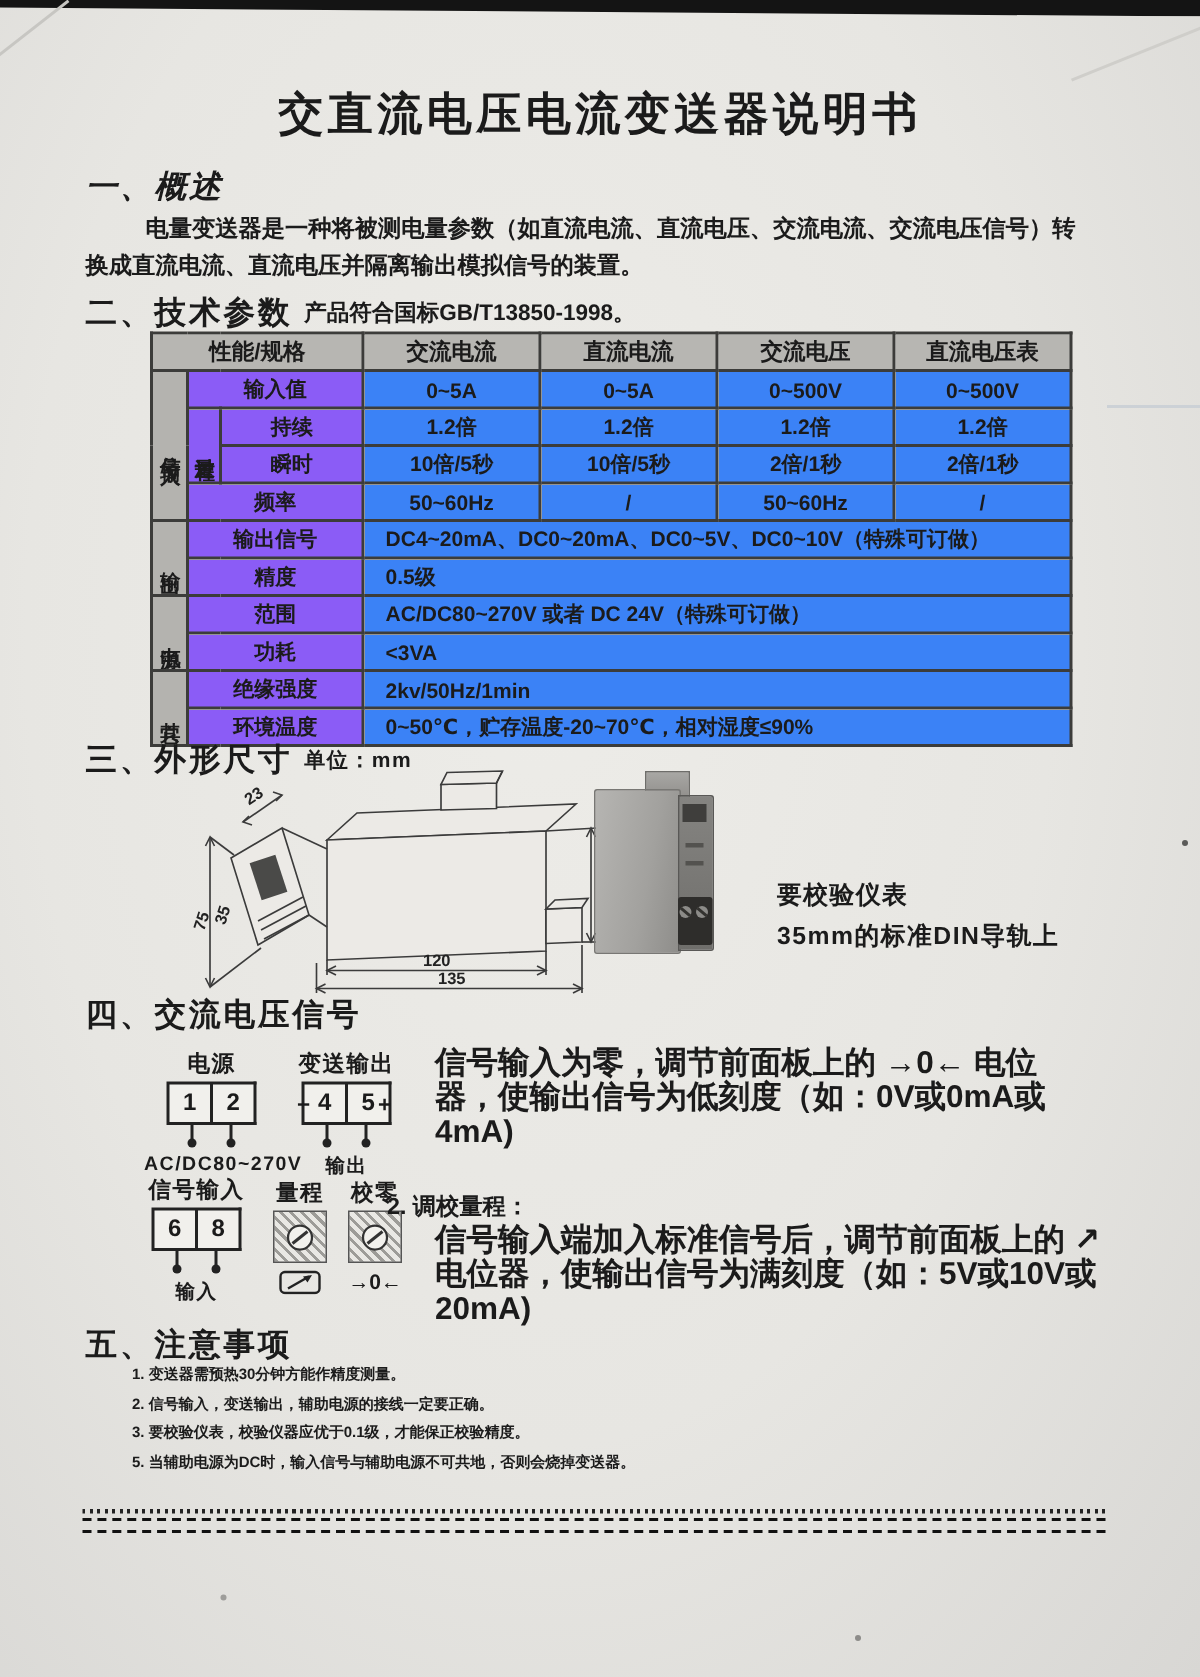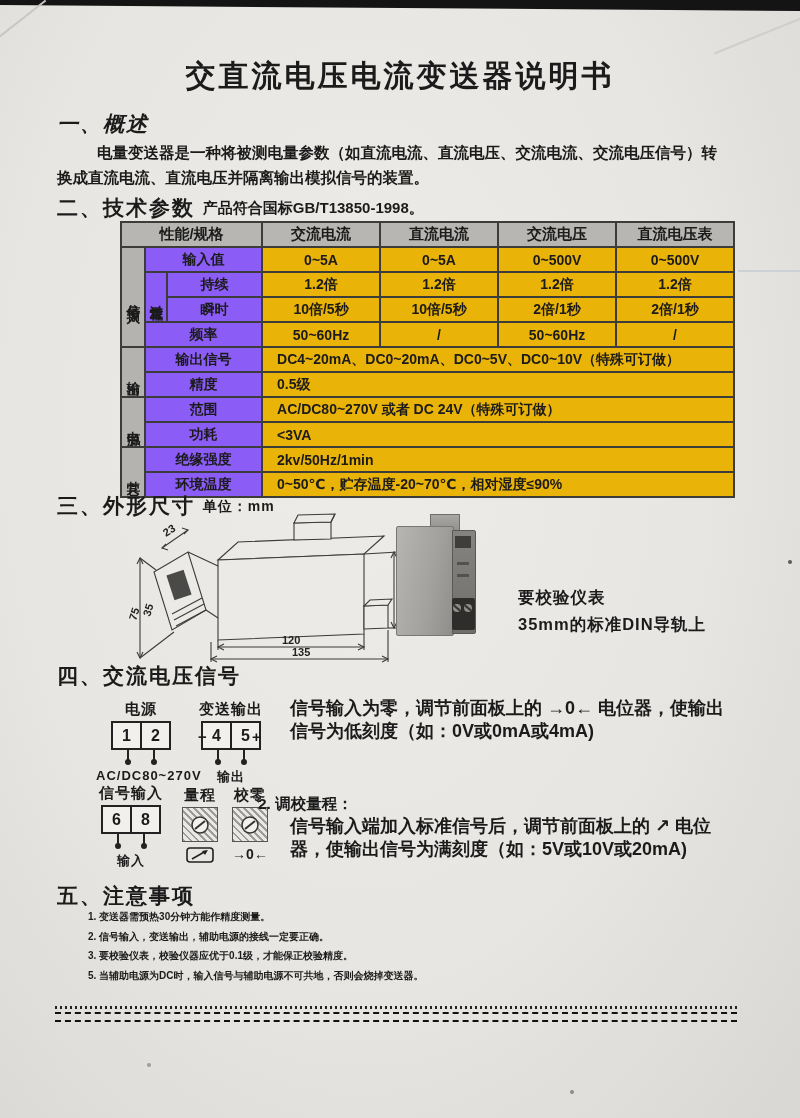--- a/index.html
+++ b/index.html
@@ -26,29 +26,29 @@
   #sec1-body{left:57px;top:140px;width:668px;font-size:15.5px;font-weight:600;line-height:25px;text-indent:40px;}
   #sec2-head{left:57px;top:194px;}
   #sec2-sub{font-size:15px;font-weight:700;letter-spacing:0;vertical-align:2px;}
   #sec3-head{left:57px;top:492px;}
   #sec3-unit{font-size:14px;font-weight:700;letter-spacing:1px;vertical-align:2px;}
   #sec4-head{left:57px;top:662px;}
   #sec5-head{left:57px;top:882px;}
 
   
   #spec-table{left:100px;top:221px;width:613px;border-collapse:collapse;table-layout:fixed;
-    background:#efeeea;margin-left:20px;}
+    background:#efeeea;}
   #spec-table th,#spec-table td{border:2px solid #3c3c3a;height:21px;padding:1px 3px;
     font-size:14px;font-weight:700;text-align:center;overflow:hidden;}
   #spec-table .hdr th{background:#b7b6b2;font-size:15px;}
   #spec-table .grp{background:#b4b3af;}
   #spec-table .vert{writing-mode:vertical-rl;text-orientation:upright;letter-spacing:2px;
     padding:0;font-size:13.5px;}
   #spec-table .lbl{background:#8b5cf6;}
-  #spec-table .val{background:#eab308;}
+  #spec-table .val{background:#3b82f6;}
   #spec-table .spanv{text-align:left;padding-left:14px;}
 
   
   #dim-svg{left:126px;top:510px;}
   #dim-svg path,#dim-svg line,#dim-svg polyline{fill:none;stroke:#3b3b3b;stroke-width:1.1;}
   #dim-svg .fillface{fill:#eceae6;}
   #dim-svg .dark{fill:#4a4a48;stroke:none;}
   #dim-svg text{font-size:11px;font-weight:700;fill:#222;font-family:"Liberation Sans",sans-serif;}
 
   
@@ -86,21 +86,21 @@
 
   .potblock{text-align:center;width:44px;}
   .pot{width:34px;height:33px;margin:2px auto 0;border:1px solid #555;position:relative;
     background:repeating-linear-gradient(45deg,#9d9c98 0 2px,#e9e8e4 2px 5px);
     display:flex;align-items:center;justify-content:center;}
   #pot-range{left:178px;top:786px;}
   #pot-zero{left:228px;top:786px;}
   .pot-sym{font-size:14px;font-weight:700;margin-top:4px;}
 
   .step-title{font-size:15.5px;font-weight:700;}
-  .step-body{font-size:18px;font-weight:700;line-height:23px;padding-left:32px;}
+  .step-body{font-size:21px;font-weight:700;line-height:23px;padding-left:32px;}
   #step1{left:258px;top:697px;width:470px;}
   #step2{left:258px;top:794px;width:480px;}
 
   
   #notes{left:88px;top:907px;width:650px;font-size:10px;font-weight:700;line-height:19.5px;}
 
   
   #dots-a{left:55px;top:1006px;width:682px;height:3px;
     background:repeating-linear-gradient(90deg,#222 0 2px,transparent 2px 5px);}
   #dots-b{left:55px;top:1012px;width:682px;height:6px;

